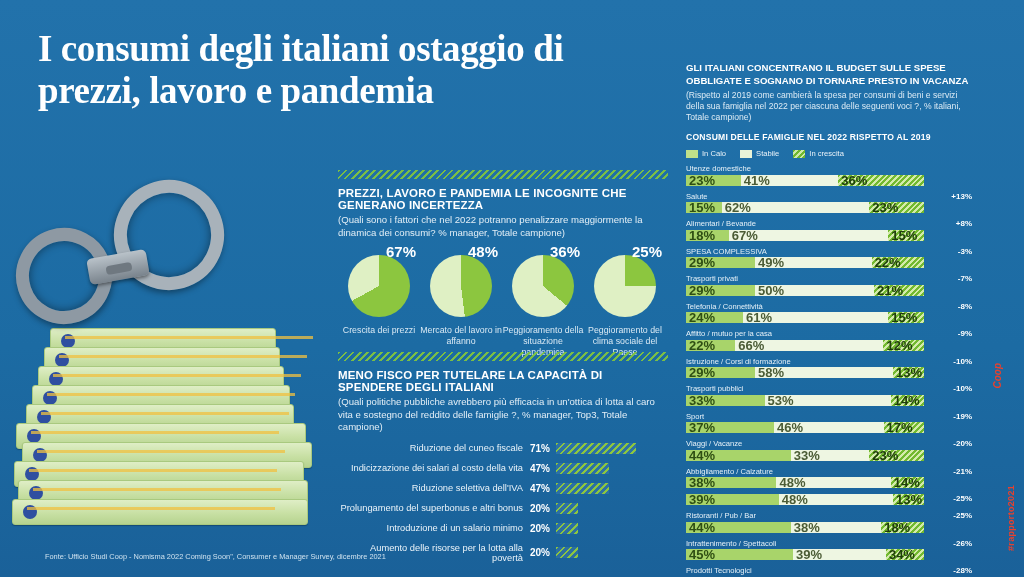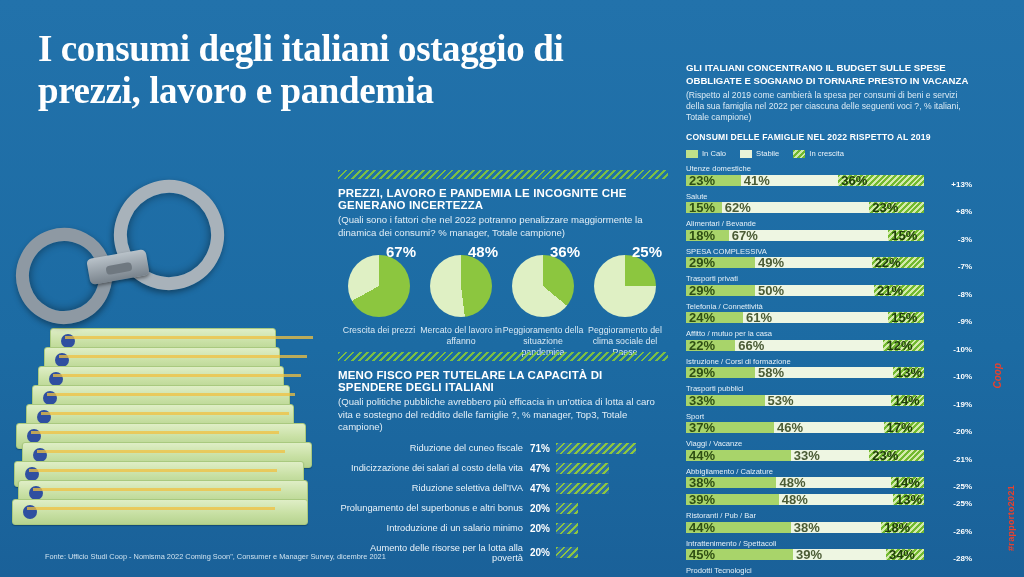--- a/index.html
+++ b/index.html
@@ -168,21 +168,21 @@
   .seg span {
     position: absolute; left: 3px; top: 0px;
     font-size: 13px; font-weight: bold; line-height: 11px; color: #2f4f13;
   }
   .seg.calo { background: #a8d46a; }
   .seg.stab { background: #eef6e2; }
   .seg.stab span { color: #4b5c36; }
   .seg.cres { background: repeating-linear-gradient(135deg,#72b92f 0 2px, #d4ebab 2px 4px); }
   .seg.cres span { color: #1f3d0c; }
   .delta {
-    position: absolute; right: 0; top: 4px;
+    position: absolute; right: 0; top: 16px;
     width: 40px; text-align: right;
     font-size: 8px; font-weight: bold; color: #ffffff; line-height: 11px;
   }
   .rrow-inner { position: relative; }
 
   
   .source {
     position: absolute; left: 38px; bottom: 16px;
     font-size: 7.4px; color: #cfe2ef; margin-left: 7px;
   }

